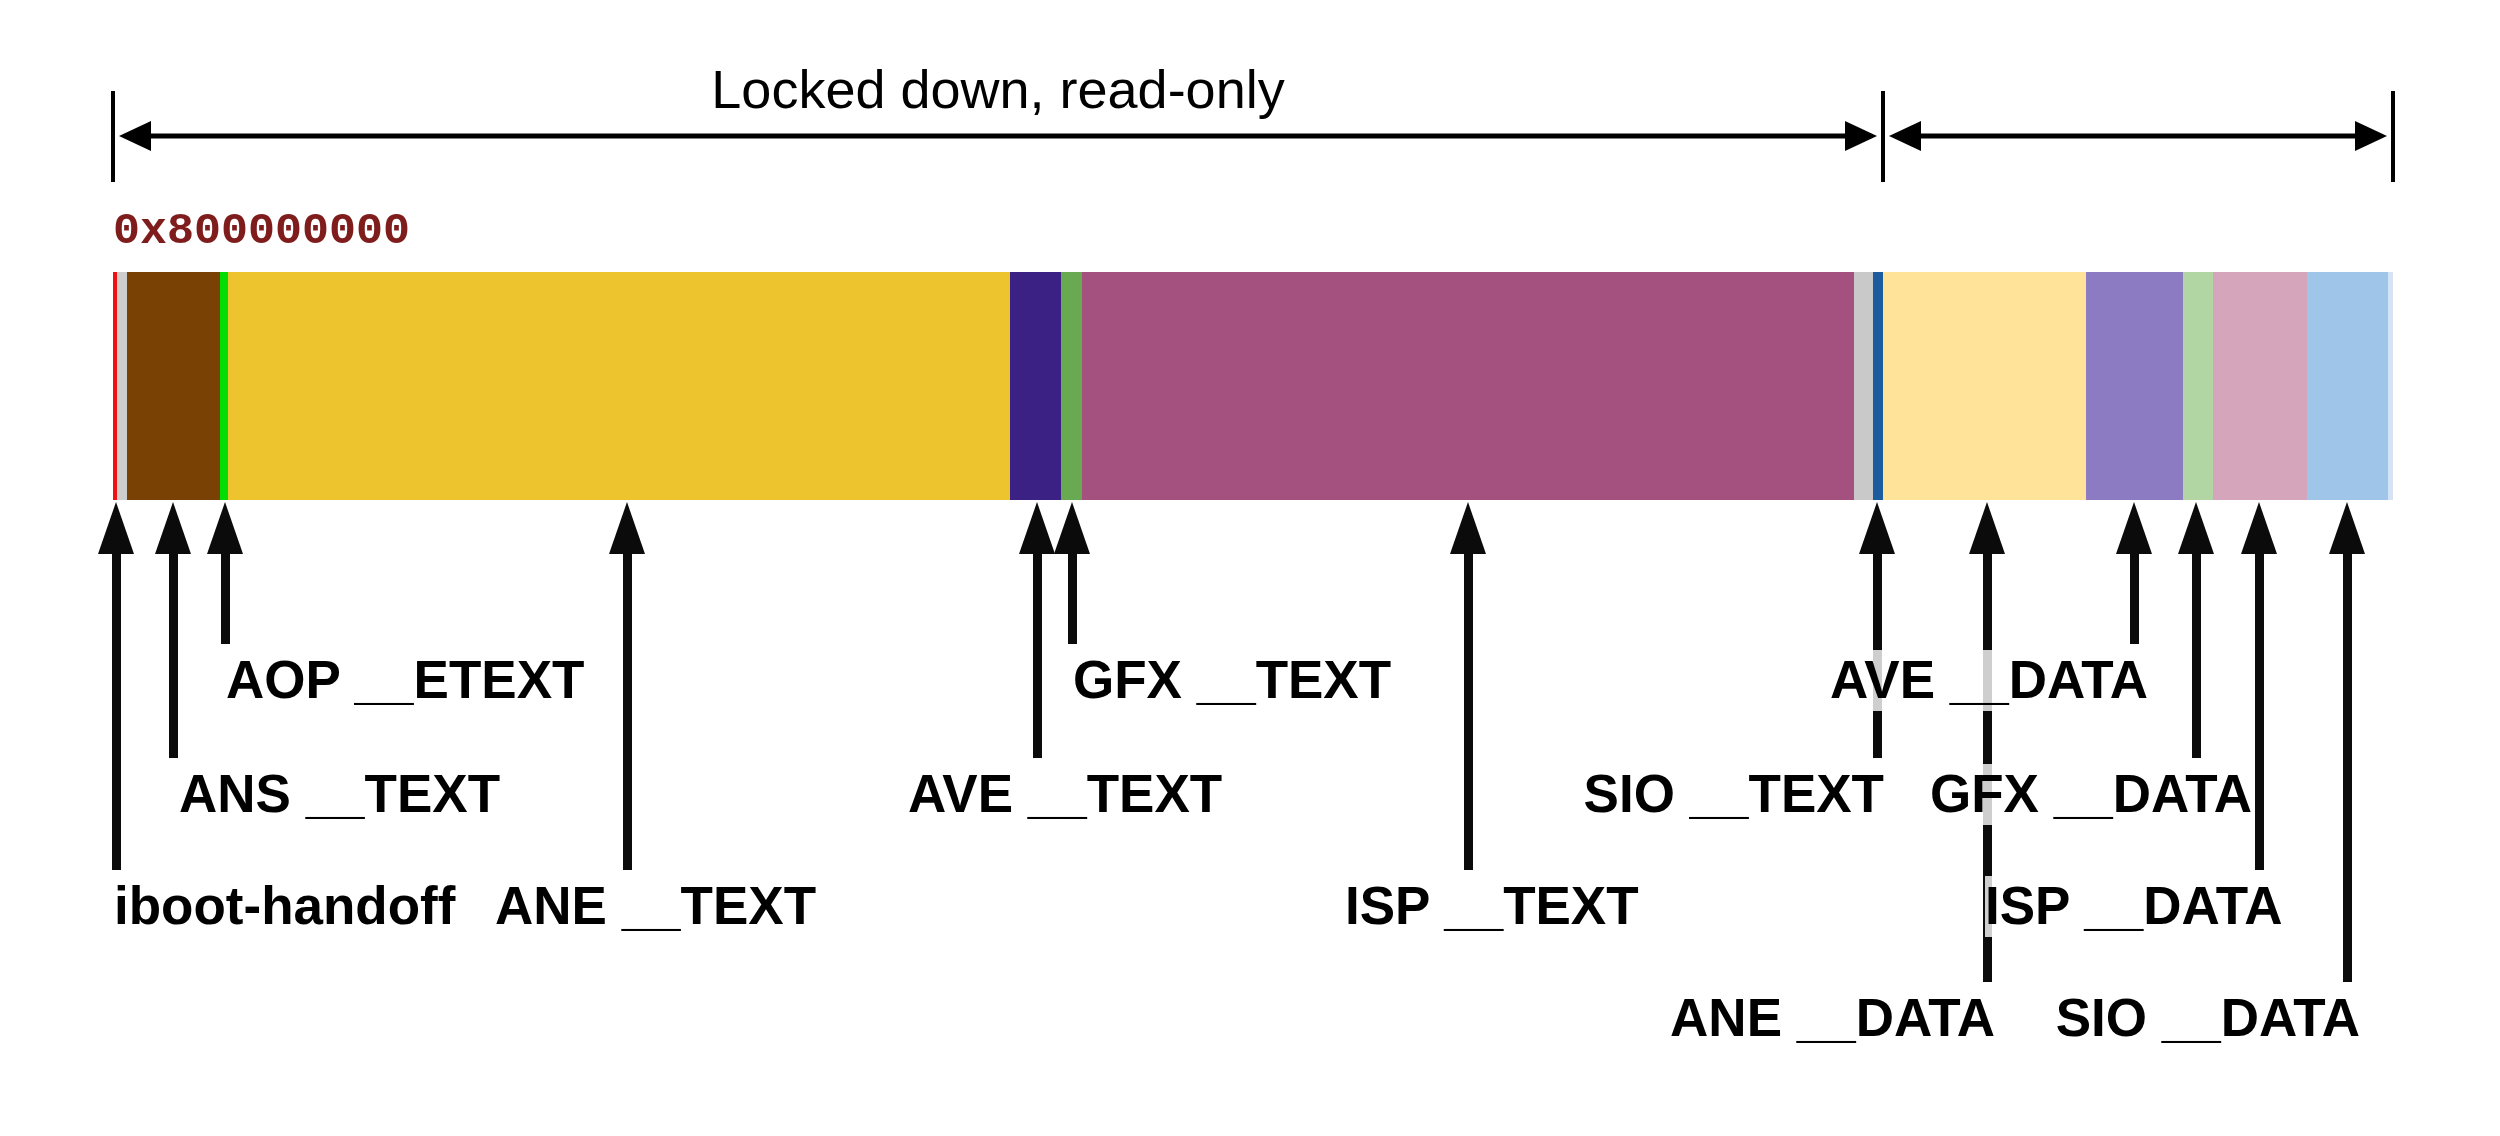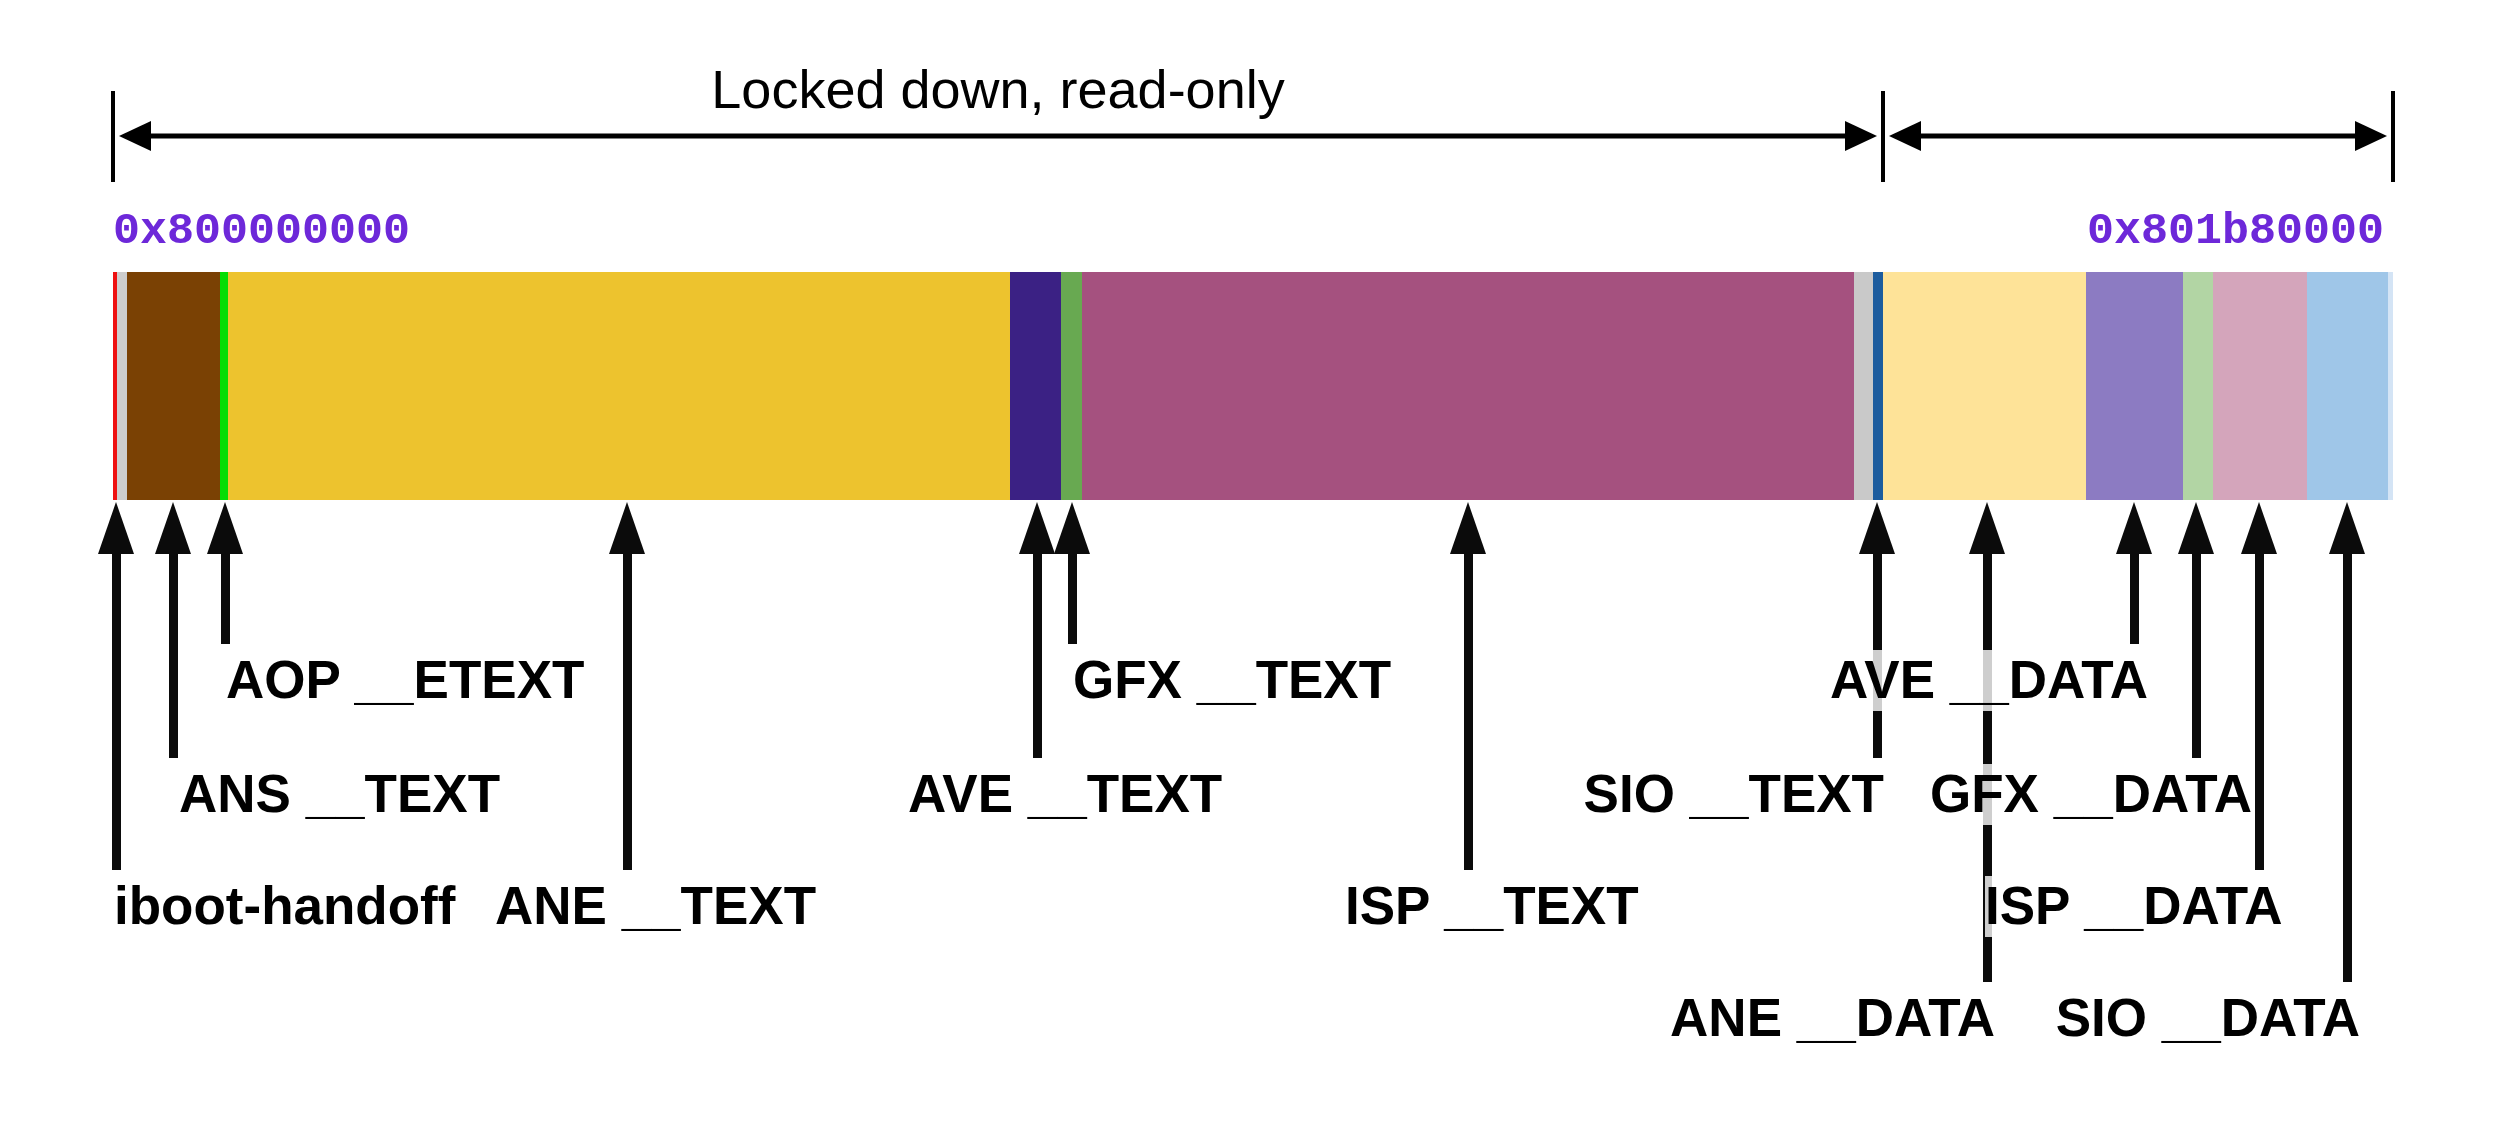--- a/index.html
+++ b/index.html
@@ -21,21 +21,21 @@
     font-weight: 400;
     color: #000;
     white-space: nowrap;
     z-index: 1;
   }
   .addr {
     position: absolute;
     font-family: "Liberation Mono", "DejaVu Sans Mono", monospace;
     font-weight: 700;
     font-size: 45px;
-    color: #6d28d9;
+    color: #7f1d1d;
     white-space: nowrap;
     z-index: 1;
   }
   .callout-arrow {
     position: absolute;
     width: 36px;
     display: flex;
     flex-direction: column;
     align-items: center;
     z-index: 2;
@@ -86,21 +86,20 @@
       <line x1="2393" y1="91" x2="2393" y2="182" stroke="#000000" stroke-width="4"></line>
       <line x1="145" y1="136" x2="1851" y2="136" stroke="#000000" stroke-width="5"></line>
       <polygon points="119,136 151,121 151,151" fill="#000000"></polygon>
       <polygon points="1877,136 1845,121 1845,151" fill="#000000"></polygon>
       <line x1="1915" y1="136" x2="2361" y2="136" stroke="#000000" stroke-width="5"></line>
       <polygon points="1889,136 1921,121 1921,151" fill="#000000"></polygon>
       <polygon points="2387,136 2355,121 2355,151" fill="#000000"></polygon>
     </svg>
   <div class="region-label" id="region-label-0" style="left: 998px; top: 58px;">Locked down, read-only</div>
   <div class="addr" id="addr-0" style="top: 206px; left: 113px;">0x800000000</div>
-  <div class="addr" id="addr-1" style="top: 206px; right: 116px;">0x801b80000</div>
   <div id="callouts">
       <div class="callout-arrow" style="left: 98px; top: 502px; height: 368px;">
         <div class="head"></div>
         <div class="shaft"></div>
       </div>
       <div class="callout-label" style="top: 876px; left: 114px;">iboot-handoff</div>
       <div class="callout-arrow" style="left: 155px; top: 502px; height: 256px;">
         <div class="head"></div>
         <div class="shaft"></div>
       </div>

